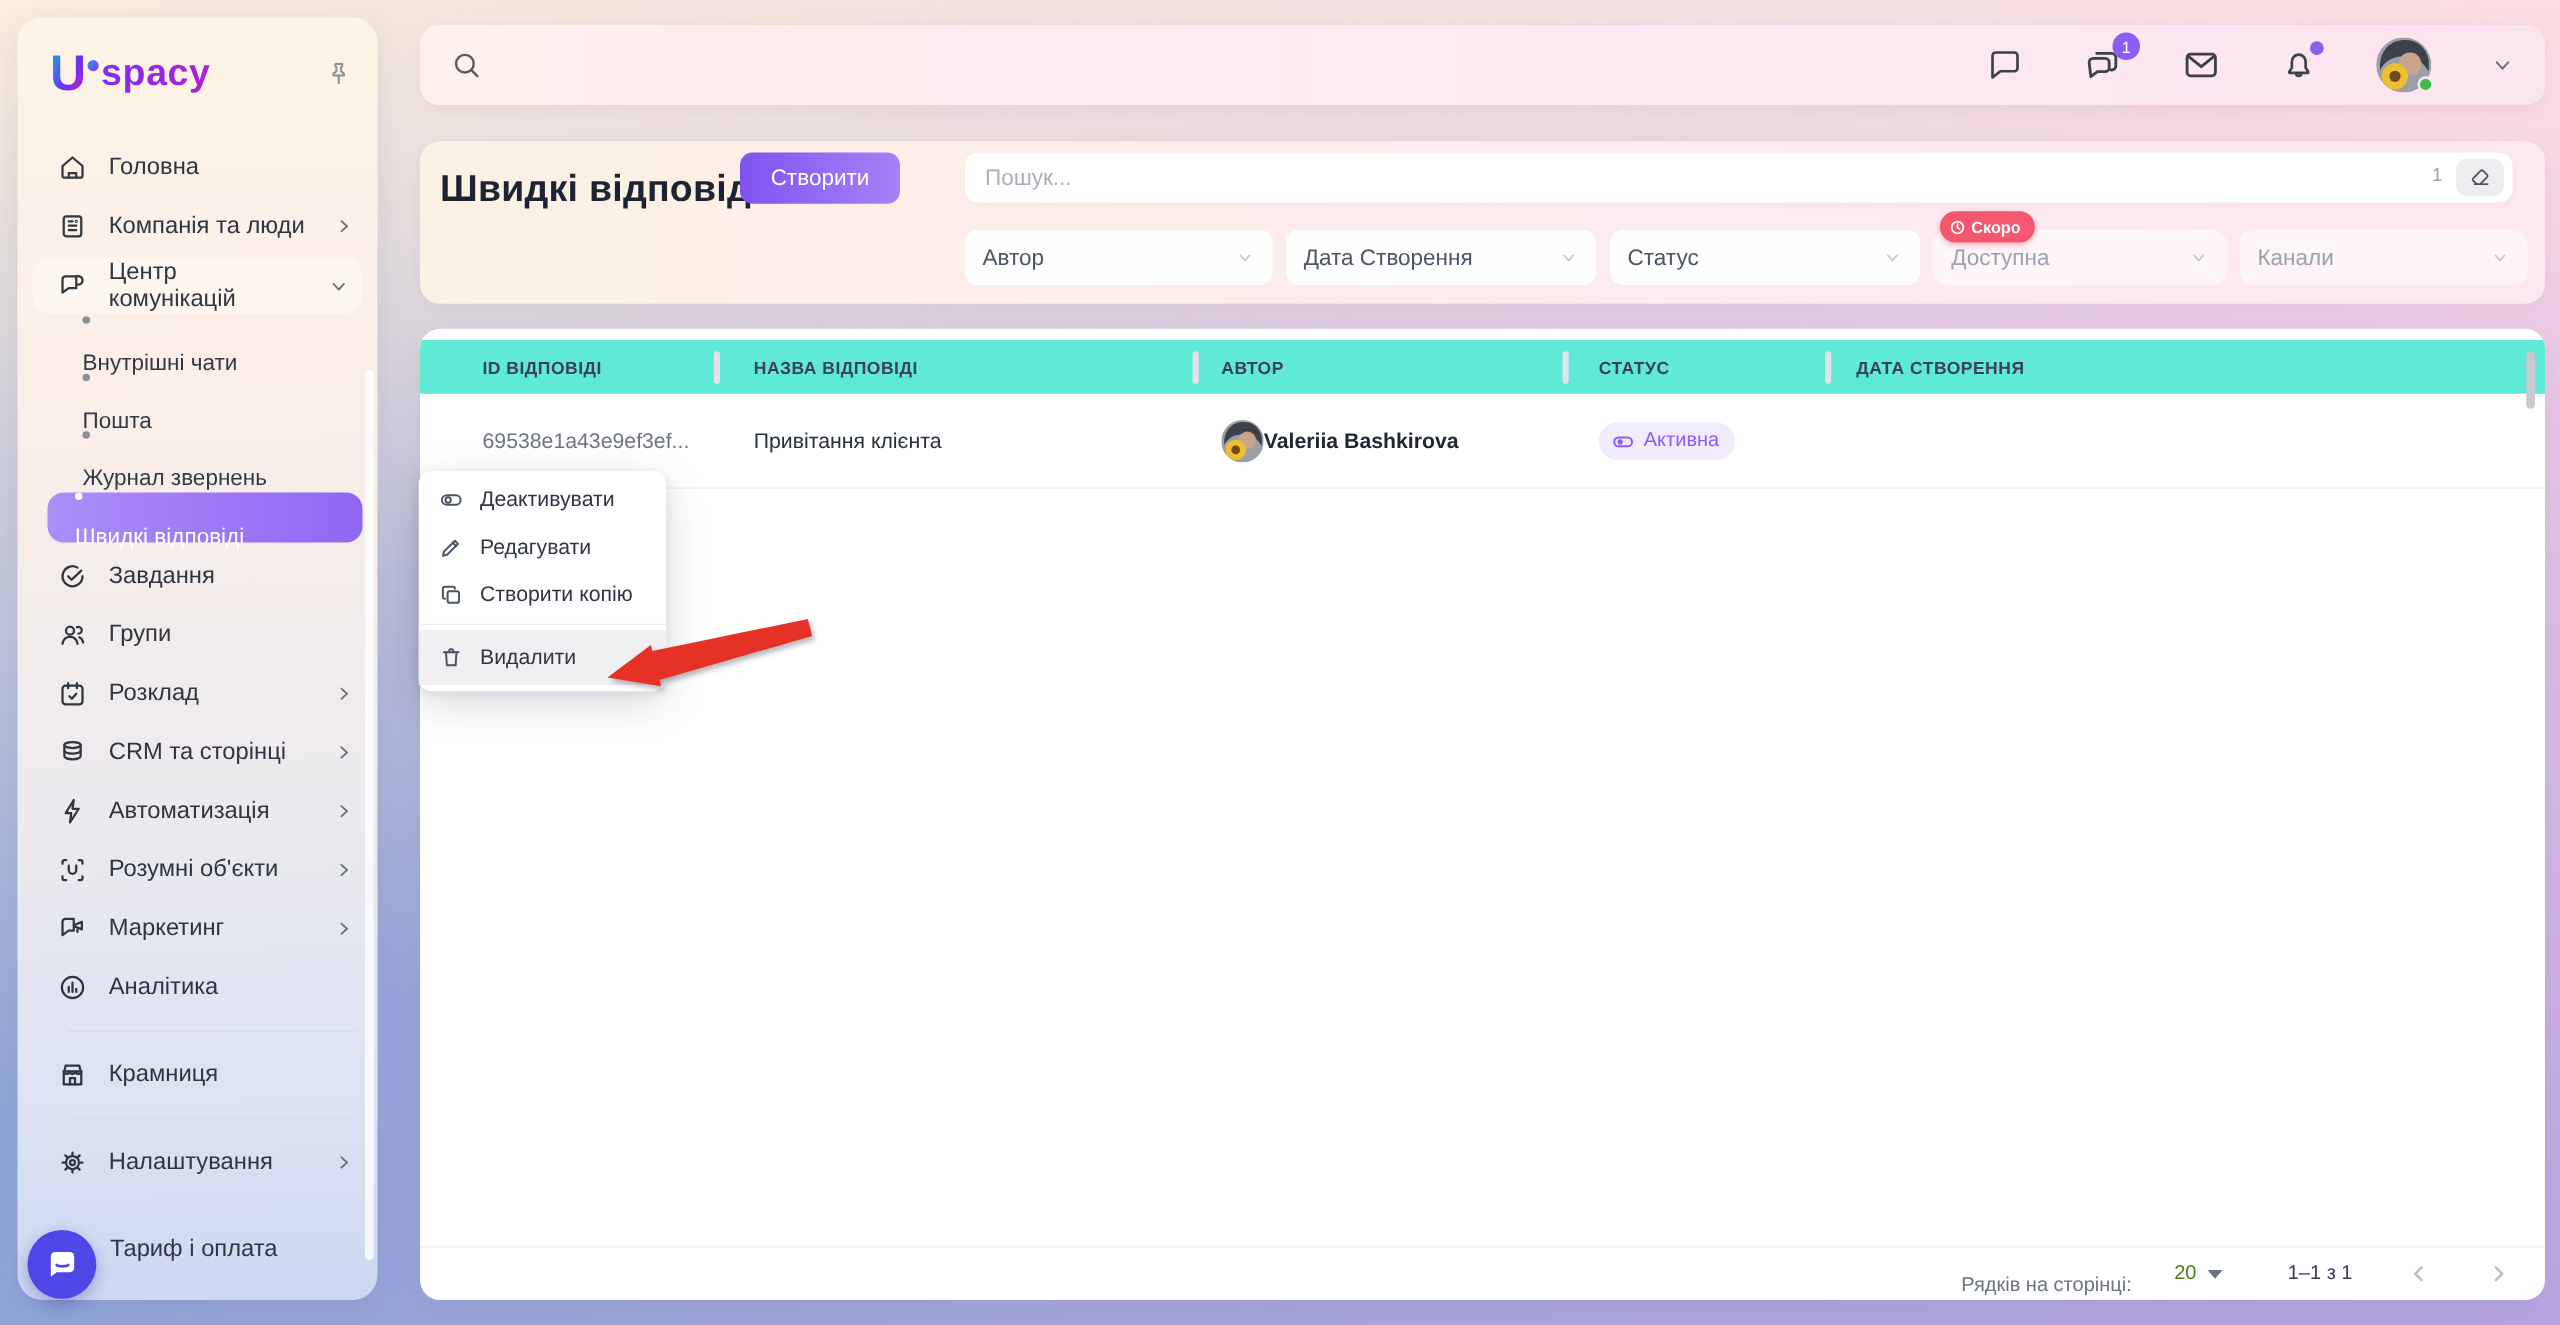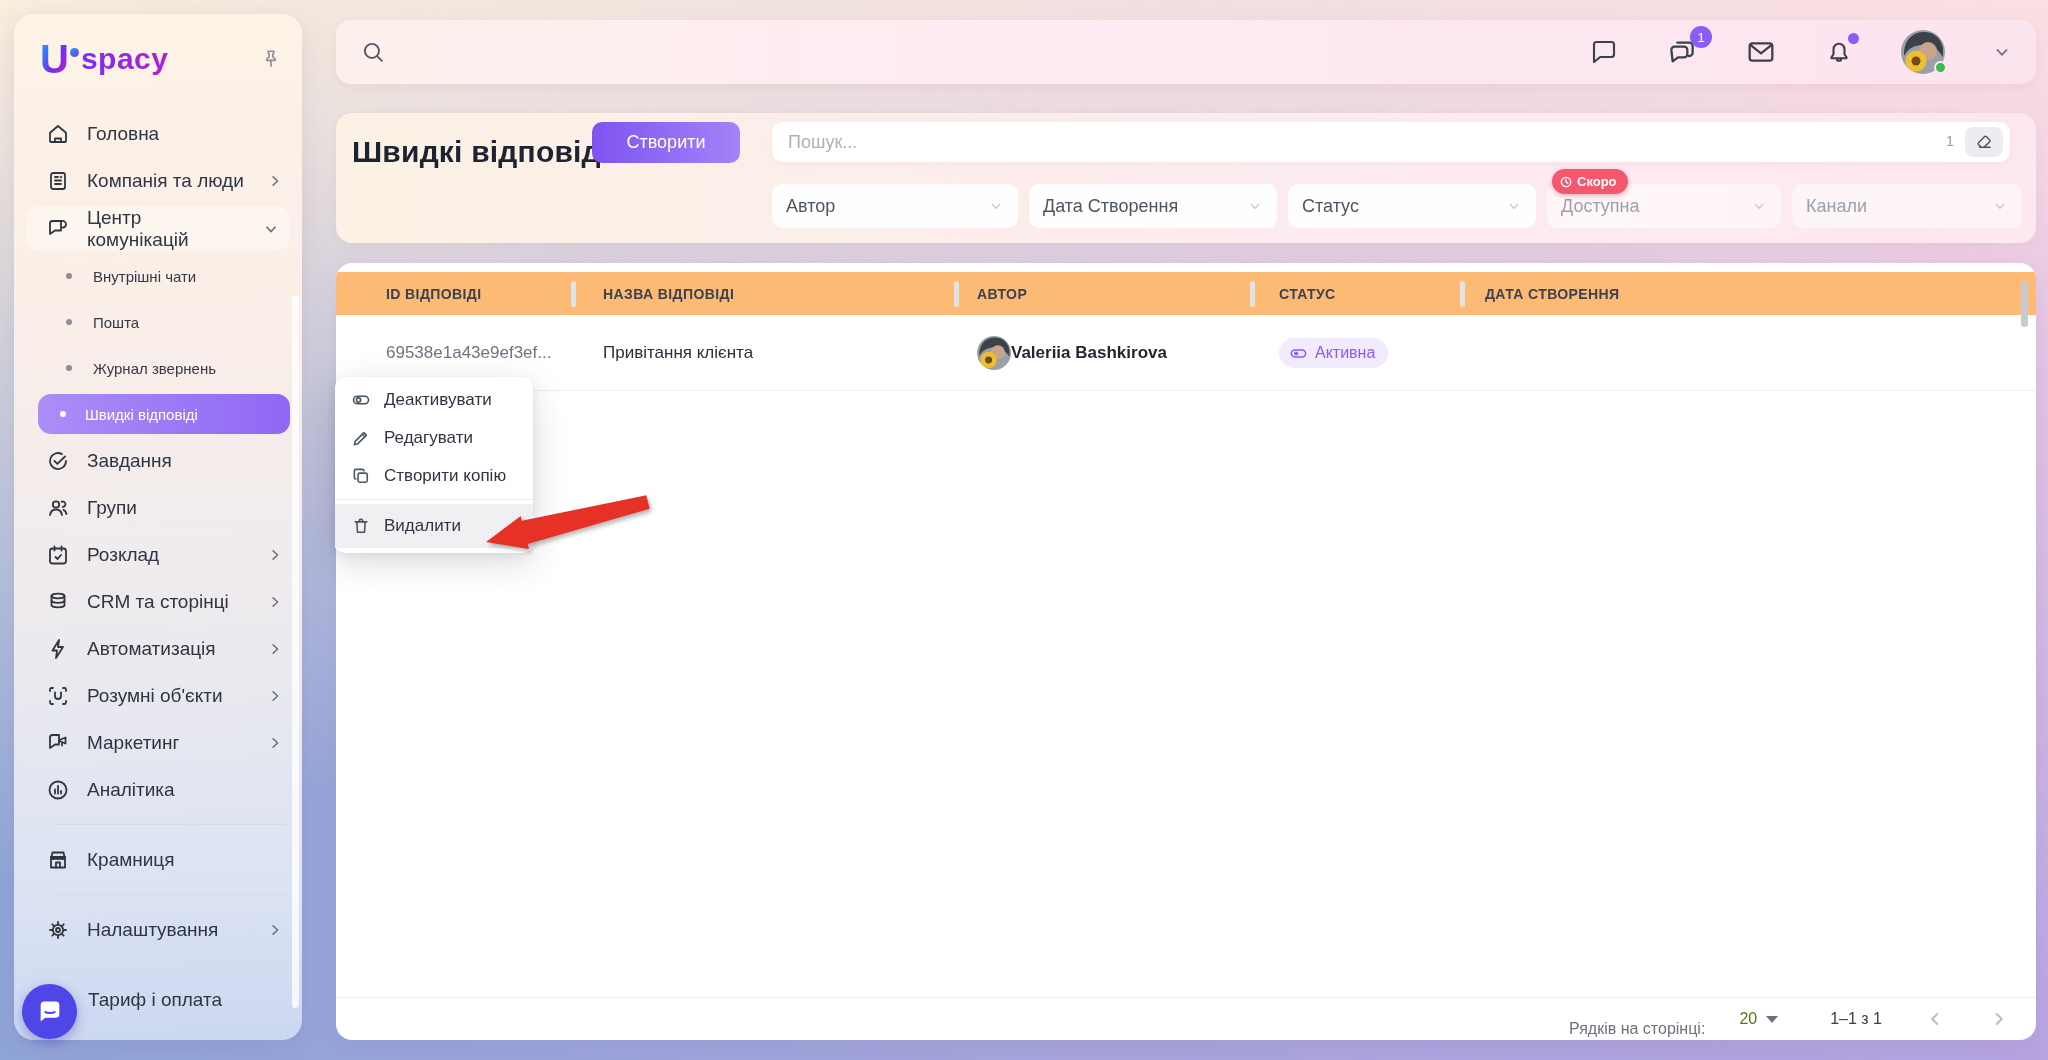--- a/index.html
+++ b/index.html
@@ -40,22 +40,22 @@
     height:47px; display:flex; align-items:center; gap:17px;
     padding:0 18px 0 32px; color:#2f3642; font-size:19px; cursor:pointer;
   }
   .nav-item .nicon { width:24px; height:24px; color:#30363f; flex:0 0 24px; }
   .nav-item .chev { margin-left:auto; color:#6d737c; }
   .nav-item.group-open {
     margin:2px 12px; height:45px; padding:0 10px 0 20px;
     background:rgba(252,247,238,.85); border-radius:14px;
   }
   .sub-item {
-    height:46px; display:flex; align-items:center; gap:21px;
-    padding:0 18px 0 52px; color:#333a46; font-size:15px; cursor:pointer;
+    height:46px; display:flex; gap:21px;
+    padding:0 18px 0 52px; color:#333a46; font-size:18px; cursor:pointer;flex-direction:column;
   }
   .bullet { width:6px; height:6px; border-radius:50%; background:#8a8f98; flex:0 0 6px; }
   .sub-item.active {
     margin:3px 12px 3px 24px; height:40px; padding:0 10px 0 22px; gap:19px;
     background:linear-gradient(90deg,#ab8ef8,#8f67f4); border-radius:13px; color:#ffffff;
   }
   .sub-item.active .bullet { background:#ffffff; }
   .nav-divider { height:1px; background:#d8dae2; margin:11px 16px 11px 40px; }
   .side-scrollbar { position:absolute; right:3px; top:282px; width:7px; height:712px; border-radius:4px; background:rgba(255,255,255,.78); }
 
@@ -86,21 +86,21 @@
   .caret-down-ic { color:#6d737c; cursor:pointer; }
 
   
   .header-panel {
     left:336px; top:113px; width:1700px; height:130px; border-radius:16px;
     background:linear-gradient(90deg,#fbf1e4,#fdebf1 65%,#fde7f0);
     box-shadow:0 3px 10px rgba(190,140,150,.10);
   }
   .page-title { position:absolute; left:16px; top:22px; font-size:30px; font-weight:bold; color:#1d2330; letter-spacing:.2px; }
   .create-btn {
-    position:absolute; left:256px; top:9px; width:148px; height:41px; border:none; border-radius:10px;
+    position:absolute; left:256px; top:9px; width:128px; height:41px; border:none; border-radius:10px;
     background:linear-gradient(90deg,#7e53f0,#a583f8); color:#fff; font-size:18px; font-family:inherit; cursor:pointer;
   }
   .search-input-wrap { position:absolute; left:436px; top:9px; width:1238px; height:40px; }
   .search-input {
     width:100%; height:100%; border:none; border-radius:10px; background:#ffffff;
     font-size:18px; font-family:inherit; color:#333; padding:0 96px 0 16px; outline:none;
     box-shadow:0 2px 6px rgba(200,150,170,.10);
   }
   .search-input::placeholder { color:#aab0ba; }
   .search-count { position:absolute; right:56px; top:10px; font-size:15px; color:#9aa1ab; }
@@ -121,21 +121,21 @@
     position:absolute; left:5px; top:-15px; height:25px; border-radius:13px; background:#f4586e;
     color:#fff; font-size:13px; font-weight:bold; display:flex; align-items:center; gap:4px; padding:0 11px 0 7px;
     box-shadow:0 2px 5px rgba(220,60,90,.35);
   }
 
   
   .main-panel {
     left:336px; top:263px; width:1700px; height:777px; border-radius:16px;
     background:#ffffff; box-shadow:0 6px 24px rgba(130,110,150,.12); overflow:hidden;
   }
-  .thead { position:absolute; left:0; right:0; top:9px; height:43px; background:#fdba74; }
+  .thead { position:absolute; left:0; right:0; top:9px; height:43px; background:#5eead4; }
   .th { position:absolute; top:0; height:43px; display:flex; align-items:center; font-size:14px; font-weight:bold; color:#3b4352; letter-spacing:.4px; }
   .col-divider { position:absolute; top:9px; width:5px; height:26px; border-radius:3px; background:#e2e3e8; }
   .trow { position:absolute; left:0; right:0; top:52px; height:76px; border-bottom:1px solid #efeff2; cursor:pointer; }
   .td { position:absolute; top:0; height:76px; display:flex; align-items:center; font-size:17px; }
   .td-id { left:50px; color:#6e7480; }
   .td-name { left:267px; color:#28303c; }
   .td-author { left:641px; color:#1f2630; font-weight:bold; }
   .row-avatar { width:34px; height:34px; }
   .status-pill {
     display:flex; align-items:center; gap:7px; height:30px; border-radius:15px;

